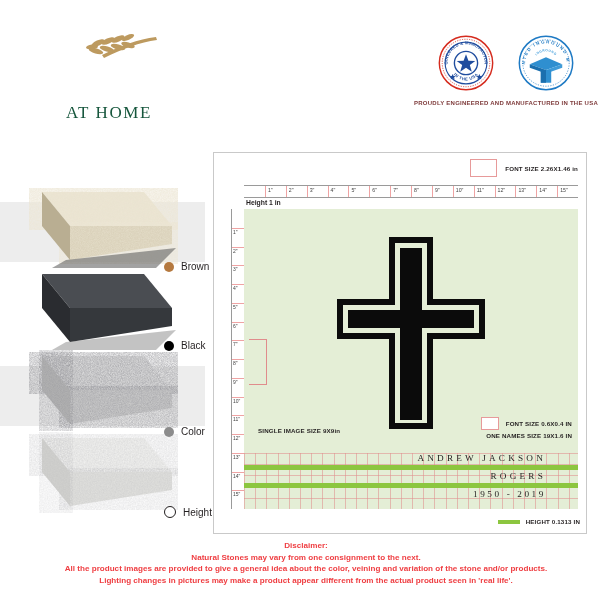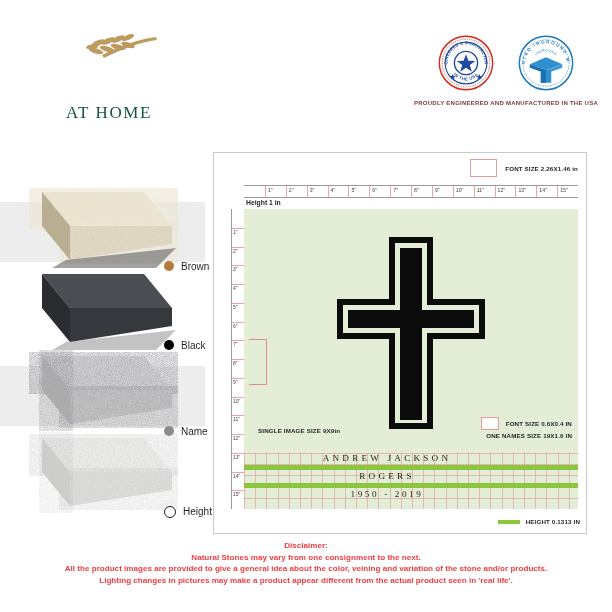--- a/index.html
+++ b/index.html
@@ -98,21 +98,21 @@
   .legend-bottom .r1{display:flex;align-items:center;justify-content:flex-end;gap:7px;}
   .legend-bottom .sb{width:16px;height:11px;border:1px solid #e79a9a;background:#fff;}
   .legend-bottom .r2{font-size:6.2px;font-weight:bold;color:#231f20;margin-top:2px;letter-spacing:.15px;}
 
   
   .band{position:absolute;left:0;width:334px;height:5px;background:#8cc63f;}
   .band1{top:256px;}
   .band2{top:274px;}
 
   .nameline{
-    position:absolute;left:0;width:286px;text-align:center;
+    position:absolute;left:16px;width:286px;text-align:right;
     font-family:"Liberation Serif", serif;color:#231f20;
   }
   .n1{top:244px;font-size:9.2px;letter-spacing:3.2px;}
   .n2{top:262px;font-size:9.2px;letter-spacing:3.2px;}
   .n3{top:280px;font-size:9.2px;letter-spacing:2.6px;}
 
   .height-legend{
     position:absolute;right:6px;bottom:8px;display:flex;align-items:center;gap:6px;
   }
   .height-legend .bar{width:22px;height:4px;background:#8cc63f;}
@@ -126,21 +126,21 @@
   }
   .stone{position:absolute;width:172px;height:84px;}
   .s1{left:6px;top:28px;}
   .s2{left:6px;top:110px;}
   .s3{left:6px;top:192px;}
   .s4{left:6px;top:274px;}
   .grayband{position:absolute;left:0;width:205px;background:#ededed;}
   .gb1{top:44px;height:60px;}
   .gb2{top:208px;height:60px;}
 
-  .sw-label{position:absolute;display:flex;gap:7px;padding-left:20px;}
+  .sw-label{position:absolute;display:flex;align-items:center;gap:7px;padding-left:20px;}
   .sw-dot{width:10px;height:10px;border-radius:50%;display:inline-block;}
   .sw-name{font-size:10px;color:#231f20;}
   .l1{left:144px;top:103px;}
   .l2{left:144px;top:182px;}
   .l3{left:144px;top:268px;}
   .l4{left:144px;top:348px;}
 
   
   .disclaimer{
     position:absolute;left:0;top:540px;width:612px;text-align:center;
@@ -401,21 +401,21 @@
     <div class="sw-label l1">
       <span class="sw-dot" id="dot0" style="background: rgb(181, 121, 63);"></span>
       <span class="sw-name">Brown</span>
     </div>
     <div class="sw-label l2">
       <span class="sw-dot" id="dot1" style="background: rgb(0, 0, 0);"></span>
       <span class="sw-name">Black</span>
     </div>
     <div class="sw-label l3">
       <span class="sw-dot" id="dot2" style="background: rgb(140, 140, 140);"></span>
-      <span class="sw-name">Name</span>
+      <span class="sw-name">Color</span>
     </div>
     <div class="sw-label l4">
       <span class="sw-dot" id="dot3" style="background: rgb(255, 255, 255); border: 1px solid rgb(35, 31, 32);"></span>
       <span class="sw-name">Height</span>
     </div>
   </div>
 
   <div class="disclaimer">
     <div>Disclaimer:</div>
     <div>Natural Stones may vary from one consignment to the next.</div>

